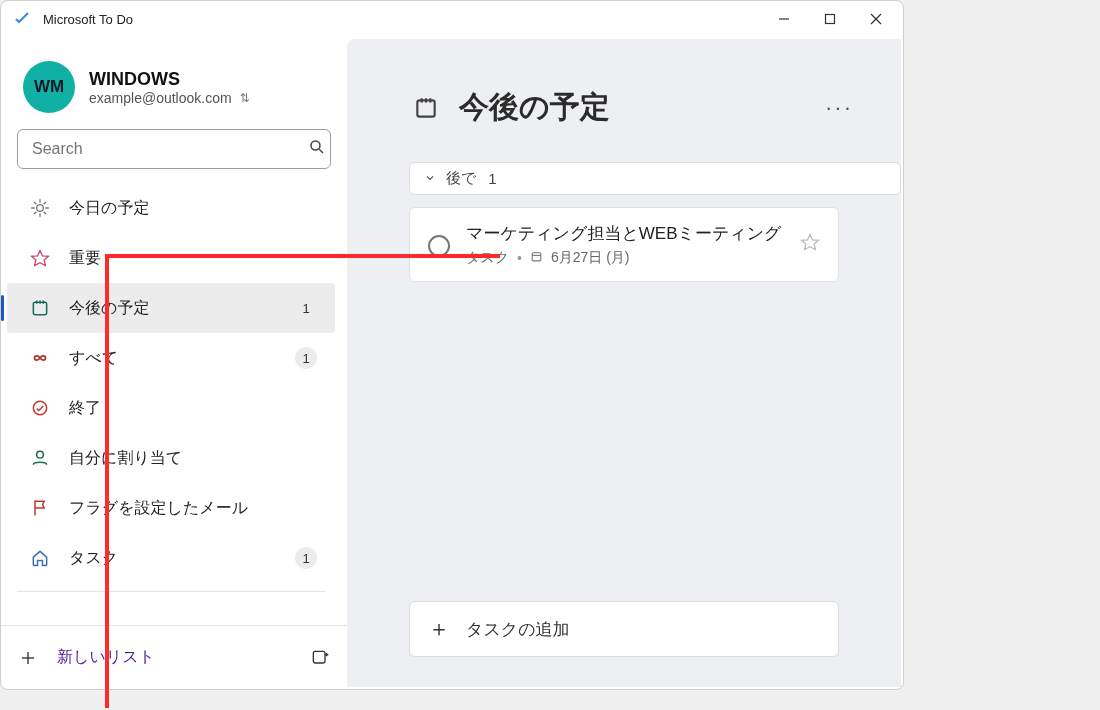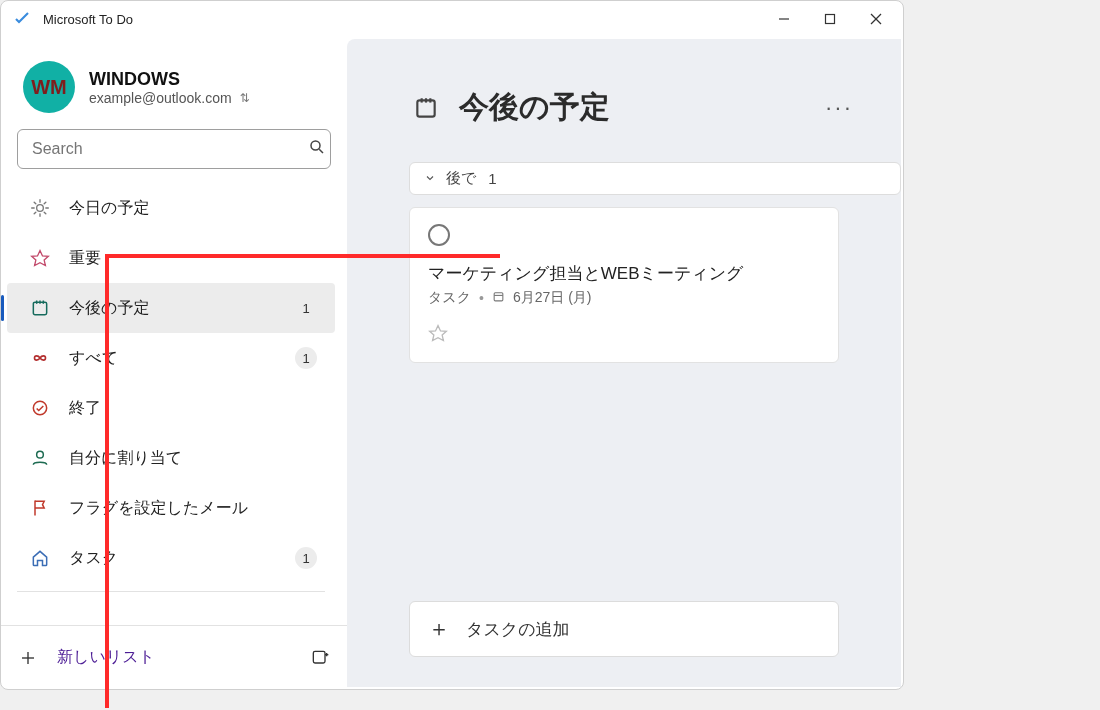--- a/index.html
+++ b/index.html
@@ -36,21 +36,21 @@
     width: 346px;
     border-right: none;
     display:flex; flex-direction:column;
     padding-top: 8px;
     position: relative;
   }
   .profile { display:flex; align-items:center; padding: 16px 16px 12px 22px; }
   .avatar {
     width: 52px; height: 52px; border-radius: 50%;
     background: #11b0a5;
-    color: #7f1d1d; font-weight:600; font-size:20px;
+    color: #0f172a; font-weight:600; font-size:17px;
     display:flex; align-items:center; justify-content:center;
     margin-right: 14px;
   }
   .profile-text .name { font-weight:700; font-size:18px; color:#111; }
   .profile-text .email { font-size:14px; color:#555; display:flex; align-items:center; gap:8px;justify-content:center; }
   .chev { font-size:12px; color:#777; }
 
   .search-wrap { padding: 4px 16px 14px 16px; }
   .search {
     width: 100%; height: 40px;
@@ -124,21 +124,21 @@
     display:inline-flex; align-items:center; gap:10px;
     background:#fff; border:1px solid #ddd; border-radius:6px;
     padding: 6px 14px; font-size:15px; color:#444;text-align:right;
   }
   .group-chip .gnum { margin-left:2px; }
 
   .task-card {
     margin: 2px 62px 0 62px;
     background:#fff; border:1px solid #e2e2e2; border-radius:6px;
     padding: 14px 18px;
-    display:flex; align-items:flex-start; gap:16px;flex-direction:column;
+    display:flex; align-items:center; gap:16px;
   }
   .task-check {
     width:22px; height:22px; border:2px solid #777; border-radius:50%;
     margin-top:2px; flex:none;
   }
   .task-body { flex:1; }
   .task-title { font-size:17px; color:#222; }
   .task-meta { font-size:14px; color:#666; margin-top:4px; display:flex; align-items:center; gap:8px; }
   .task-meta .dot { color:#999; }
   .task-star { color:#bbb; font-size:20px; }

